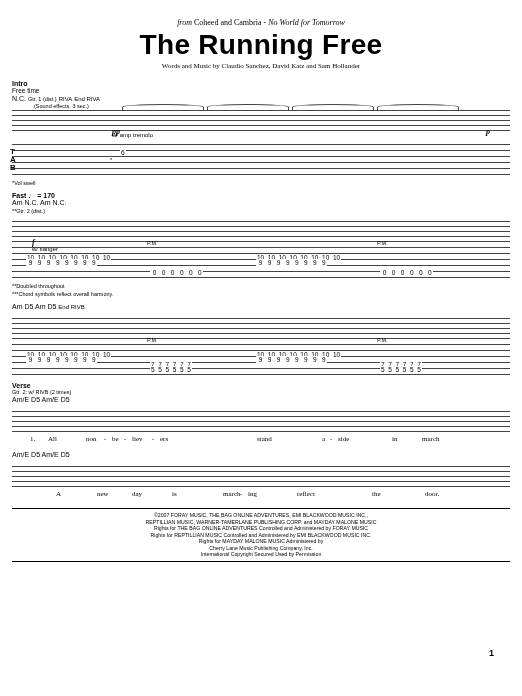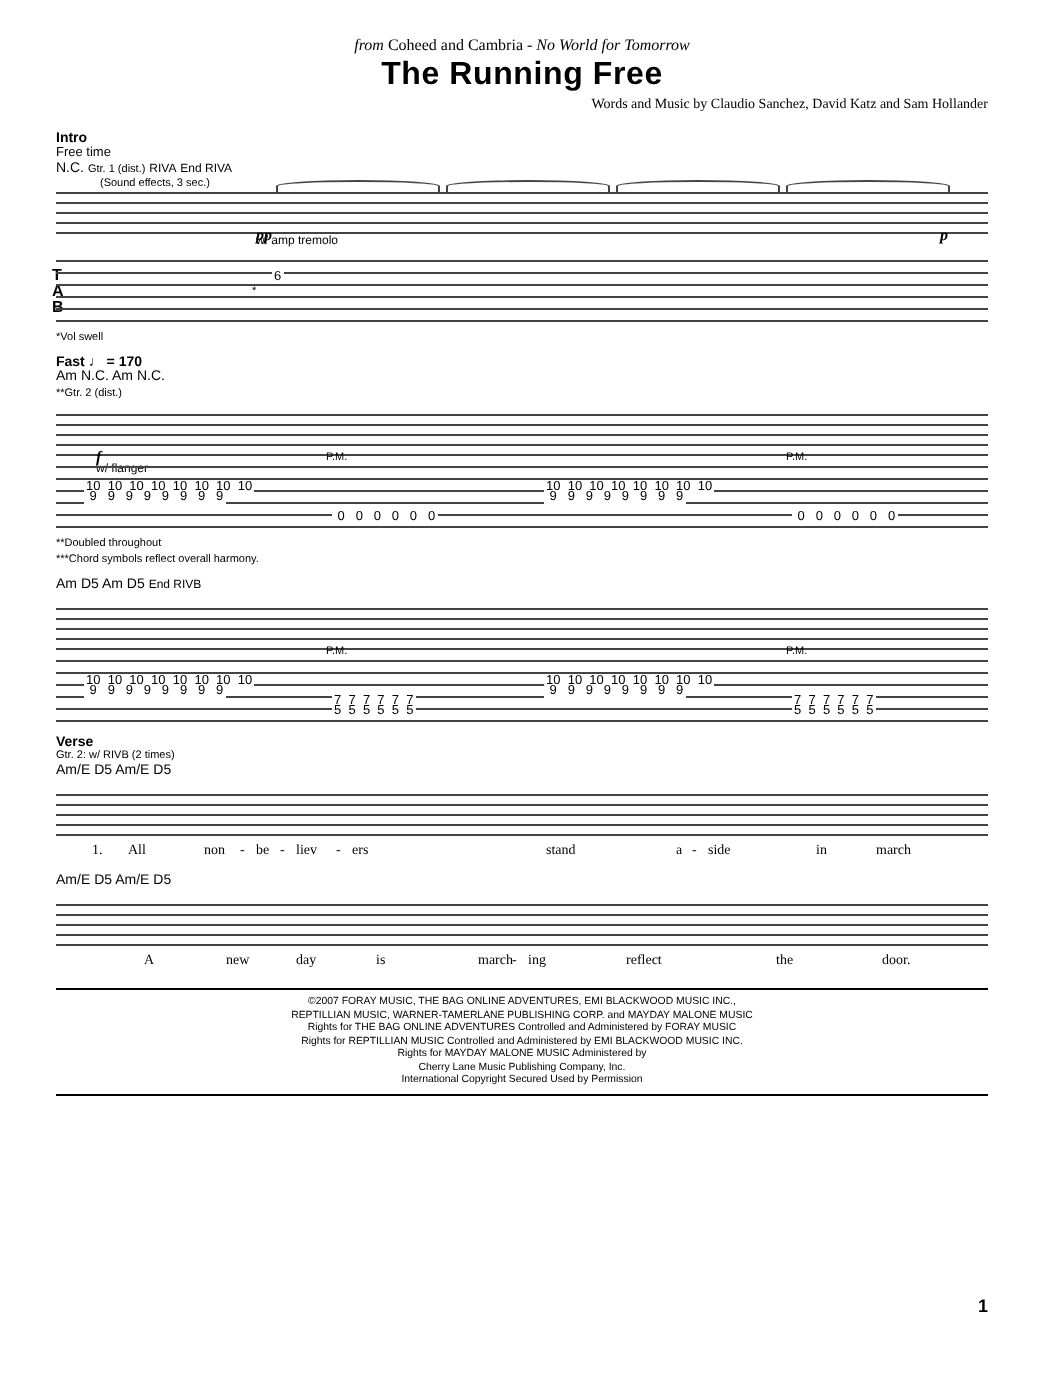--- a/index.html
+++ b/index.html
@@ -1,20 +1,20 @@
 <!DOCTYPE html>
 <html><head>
 <meta charset="utf-8">
 <style>
 body { font-family: Georgia, 'Times New Roman', serif; background: #fff; margin: 0; width: 522px; }
-.page { padding: 18px 28px 12px; position: relative; height: 666px; box-sizing: border-box; }
+.page { padding: 18px 12px 12px; position: relative; height: 666px; box-sizing: border-box; }
 .source-line { text-align: center; font-style: italic; font-size: 8px; color: #000; }
 .source-line .artist { font-style: normal; }
-.title { text-align: center; font-family: Arial, sans-serif; font-weight: bold; font-size: 16px; margin: 2px 0 1px; letter-spacing: 0.3px; }
-.credits { text-align: right; font-size: 7px; margin-bottom: 10px; }
+.title { text-align: center; font-family: Arial, sans-serif; font-weight: bold; font-size: 28px; margin: 2px 0 1px; letter-spacing: 0.3px; }
+.credits { text-align: center; font-size: 7px; margin-bottom: 10px; }
 .section-label { font-family: Arial, sans-serif; font-size: 7px; font-weight: bold; margin: 2px 0 0; }
 .subsection-label { font-family: Arial, sans-serif; font-size: 6.5px; margin: 0 0 1px; }
 .rel-row { position: relative; height: 9px; font-family: Arial, sans-serif; font-size: 7px; }
 .staff { position: relative; height: 28px; margin: 1px 0; }
 .staff-lines { position: absolute; left: 0; right: 0; top: 5px; }
 .staff-lines div { border-top: 0.5px solid #444; height: 4px; }
 .tab { position: relative; height: 34px; margin: 1px 0 4px; }
 .tab-lines { position: absolute; left: 0; right: 0; top: 2px; }
 .tab-lines div { border-top: 0.5px solid #444; height: 5px; }
 .tab-letters { position: absolute; left: -2px; top: 6px; font-family: Arial, sans-serif; font-size: 8px; font-weight: bold; line-height: 8px; }

